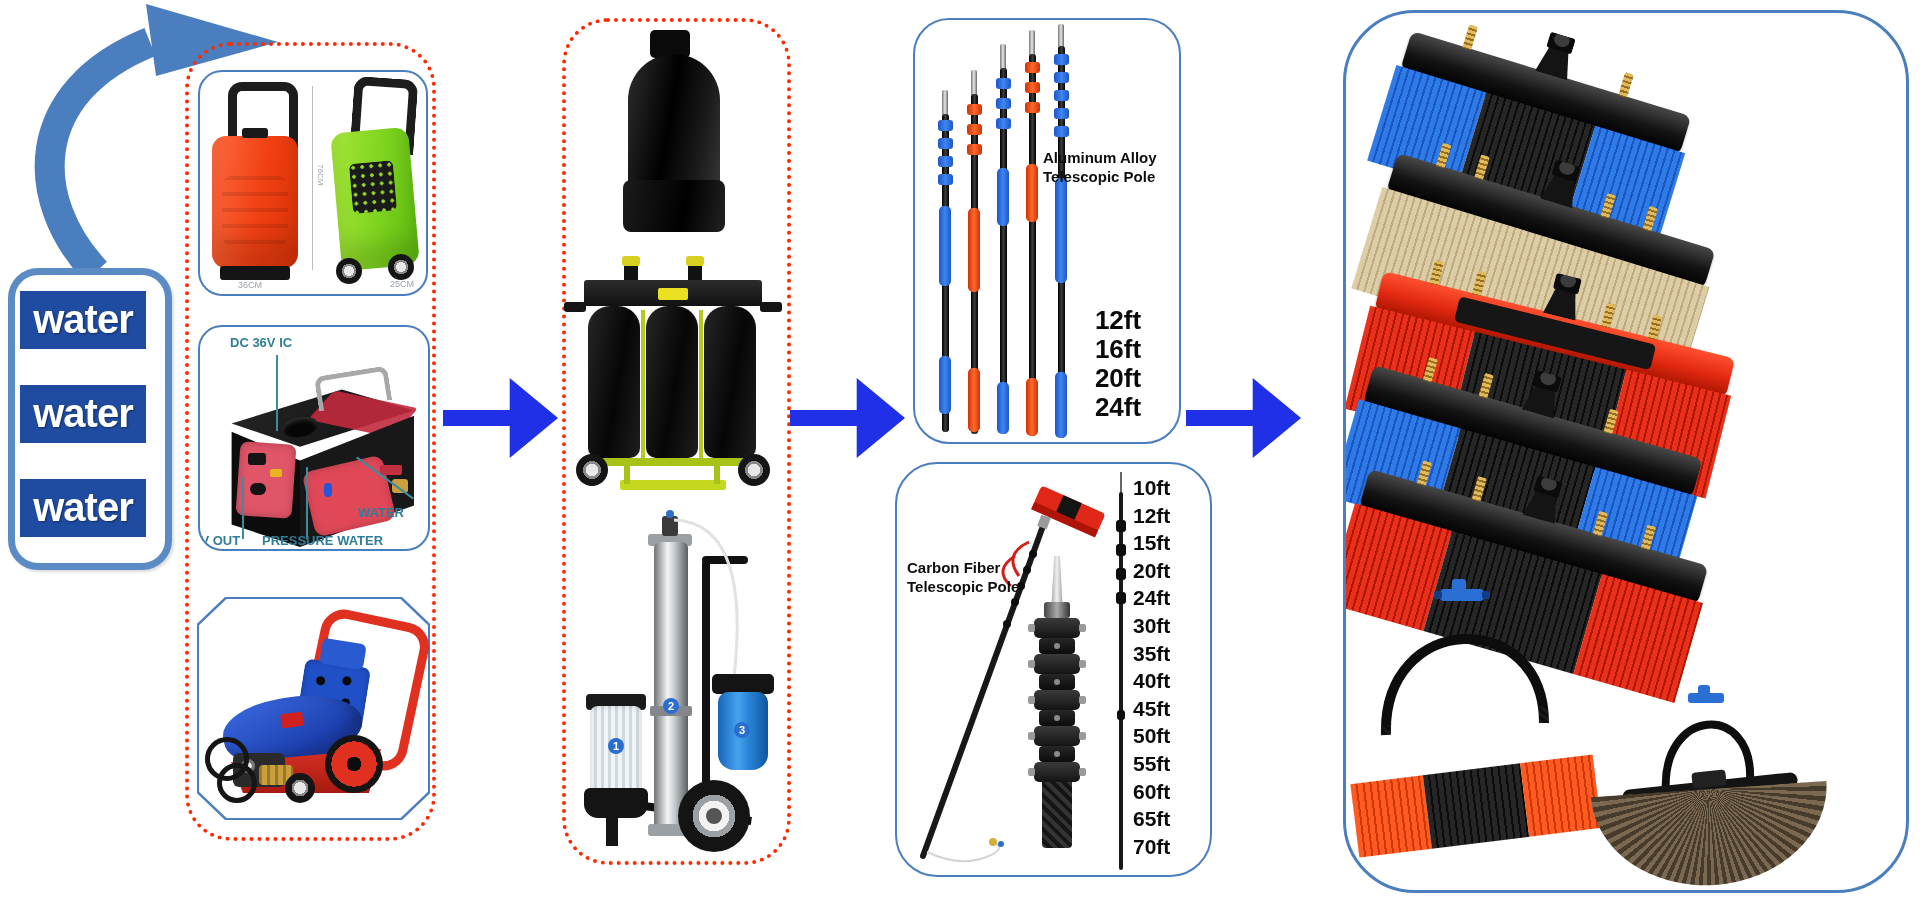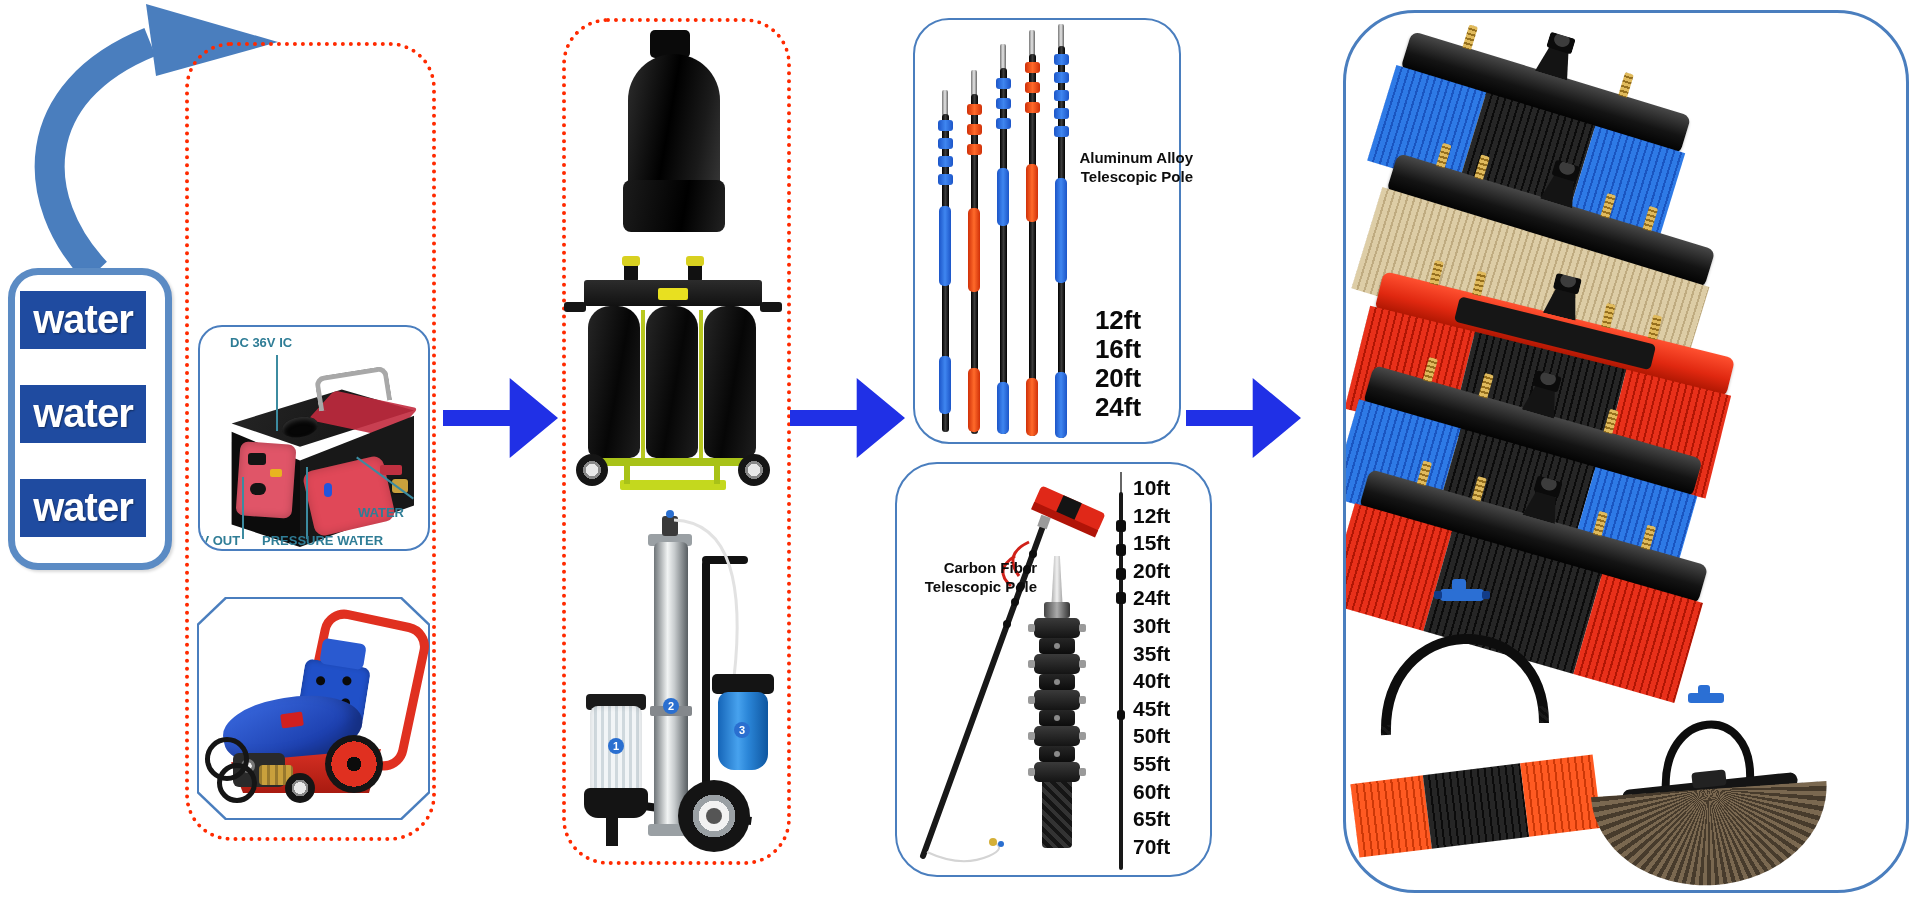--- a/index.html
+++ b/index.html
@@ -37,21 +37,21 @@
   .wheel{position:absolute;border-radius:50%;
          background:radial-gradient(circle,#e8e8e8 0 28%,#888 28% 40%,#151515 40%);}
 
   
   .apole-shaft{position:absolute;width:7px;background:linear-gradient(90deg,#000,#3c3c3c,#000);border-radius:3px;}
   .apole-tip{position:absolute;width:6px;background:linear-gradient(90deg,#777,#e8e8e8,#666);border-radius:2px;}
   .collar{position:absolute;width:15px;height:11px;border-radius:3px;}
   .grip{position:absolute;width:12px;border-radius:5px;}
   .c-blue{background:linear-gradient(90deg,#1c55c8,#3f86f0,#1c55c8);}
   .c-org{background:linear-gradient(90deg,#d03008,#ff6a2a,#d03008);}
-  .ttl{position:absolute;font-weight:bold;color:#0d0d0d;text-align:right;}
+  .ttl{position:absolute;font-weight:bold;color:#0d0d0d;text-align:left;}
   .sizes{position:absolute;font-weight:800;color:#0a0a0a;text-align:center;}
 
   
   .clamp-w{position:relative;width:46px;height:20px;margin:0 auto;background:linear-gradient(180deg,#3a3a3a,#141414);border-radius:5px;}
   .clamp-w::before,.clamp-w::after{content:"";position:absolute;top:6px;width:7px;height:8px;background:#9a9a9a;border-radius:2px;}
   .clamp-w::before{left:-6px;} .clamp-w::after{right:-6px;}
   .clamp-n{position:relative;width:36px;height:16px;margin:0 auto;background:linear-gradient(180deg,#262626,#0c0c0c);border-radius:4px;}
   .clamp-n::after{content:"";position:absolute;left:15px;top:5px;width:6px;height:6px;background:#8a8a8a;border-radius:50%;}
 
   
@@ -85,20 +85,47 @@
   </svg>
 
   <div class="water-box">
     <div class="wbar" style="top:16px;">water</div>
     <div class="wbar" style="top:110px;">water</div>
     <div class="wbar" style="top:204px;">water</div>
   </div>
 
   <div class="redbox" style="left:185px;top:42px;width:243px;height:791px;"></div>
 
+  <div class="bluebox" style="left:198px;top:70px;width:226px;height:222px;">
+
+    <div class="handle" style="left:28px;top:10px;width:52px;height:70px;"></div>
+    <div class="tank-body" style="left:12px;top:64px;width:86px;height:132px;
+         background:linear-gradient(100deg,#ff6a40,#f04012 55%,#d83208);
+         box-shadow:inset 0 -30px 20px rgba(0,0,0,.12);">
+      <div class="abs" style="left:30px;top:-8px;width:26px;height:10px;background:#1a1a1a;border-radius:3px;"></div>
+      <div class="abs" style="left:10px;top:40px;width:66px;height:70px;border-radius:10px;
+           background:repeating-linear-gradient(180deg,rgba(0,0,0,.10) 0 4px,transparent 4px 16px);"></div>
+    </div>
+    <div class="abs" style="left:20px;top:194px;width:70px;height:14px;background:#141414;border-radius:3px;"></div>
+
+    <div class="dimline" style="left:112px;top:14px;width:1px;height:184px;"></div>
+    <div class="dim" style="left:116px;top:92px;writing-mode:vertical-rl;font-size:8px;">76CM</div>
+    <div class="dim" style="left:38px;top:208px;">36CM</div>
+
+    <div class="handle" style="left:152px;top:6px;width:46px;height:66px;transform:rotate(4deg);"></div>
+    <div class="tank-body" style="left:136px;top:58px;width:78px;height:138px;transform:rotate(-5deg);
+         background:linear-gradient(100deg,#a6e63a,#7ed31f 55%,#5cb80e);
+         box-shadow:inset 0 -26px 18px rgba(0,0,0,.12);">
+      <div class="abs" style="left:16px;top:32px;width:44px;height:50px;background:#1b1b1b;border-radius:6px;
+           background-image:radial-gradient(circle at 4px 4px,#9adf2a 1.5px,transparent 2px);background-size:9px 9px;"></div>
+    </div>
+    <div class="wheel" style="left:136px;top:186px;width:26px;height:26px;"></div>
+    <div class="wheel" style="left:188px;top:182px;width:26px;height:26px;"></div>
+    <div class="dim" style="left:190px;top:207px;">25CM</div>
+  </div>
 
   <div class="bluebox" style="left:198px;top:325px;width:228px;height:222px;overflow:hidden;">
 
     <div class="abs" style="left:24px;top:60px;width:190px;height:150px;">
 
       <div class="abs" style="left:0;top:0;width:190px;height:130px;
            clip-path:polygon(4% 28%,62% 2%,100% 18%,40% 46%);background:linear-gradient(120deg,#262626,#0d0d0d);"></div>
 
       <div class="abs" style="left:96px;top:10px;width:86px;height:34px;transform:rotate(12deg) skewX(-30deg);
            background:#c22a3e;opacity:.9;border-radius:4px;"></div>

